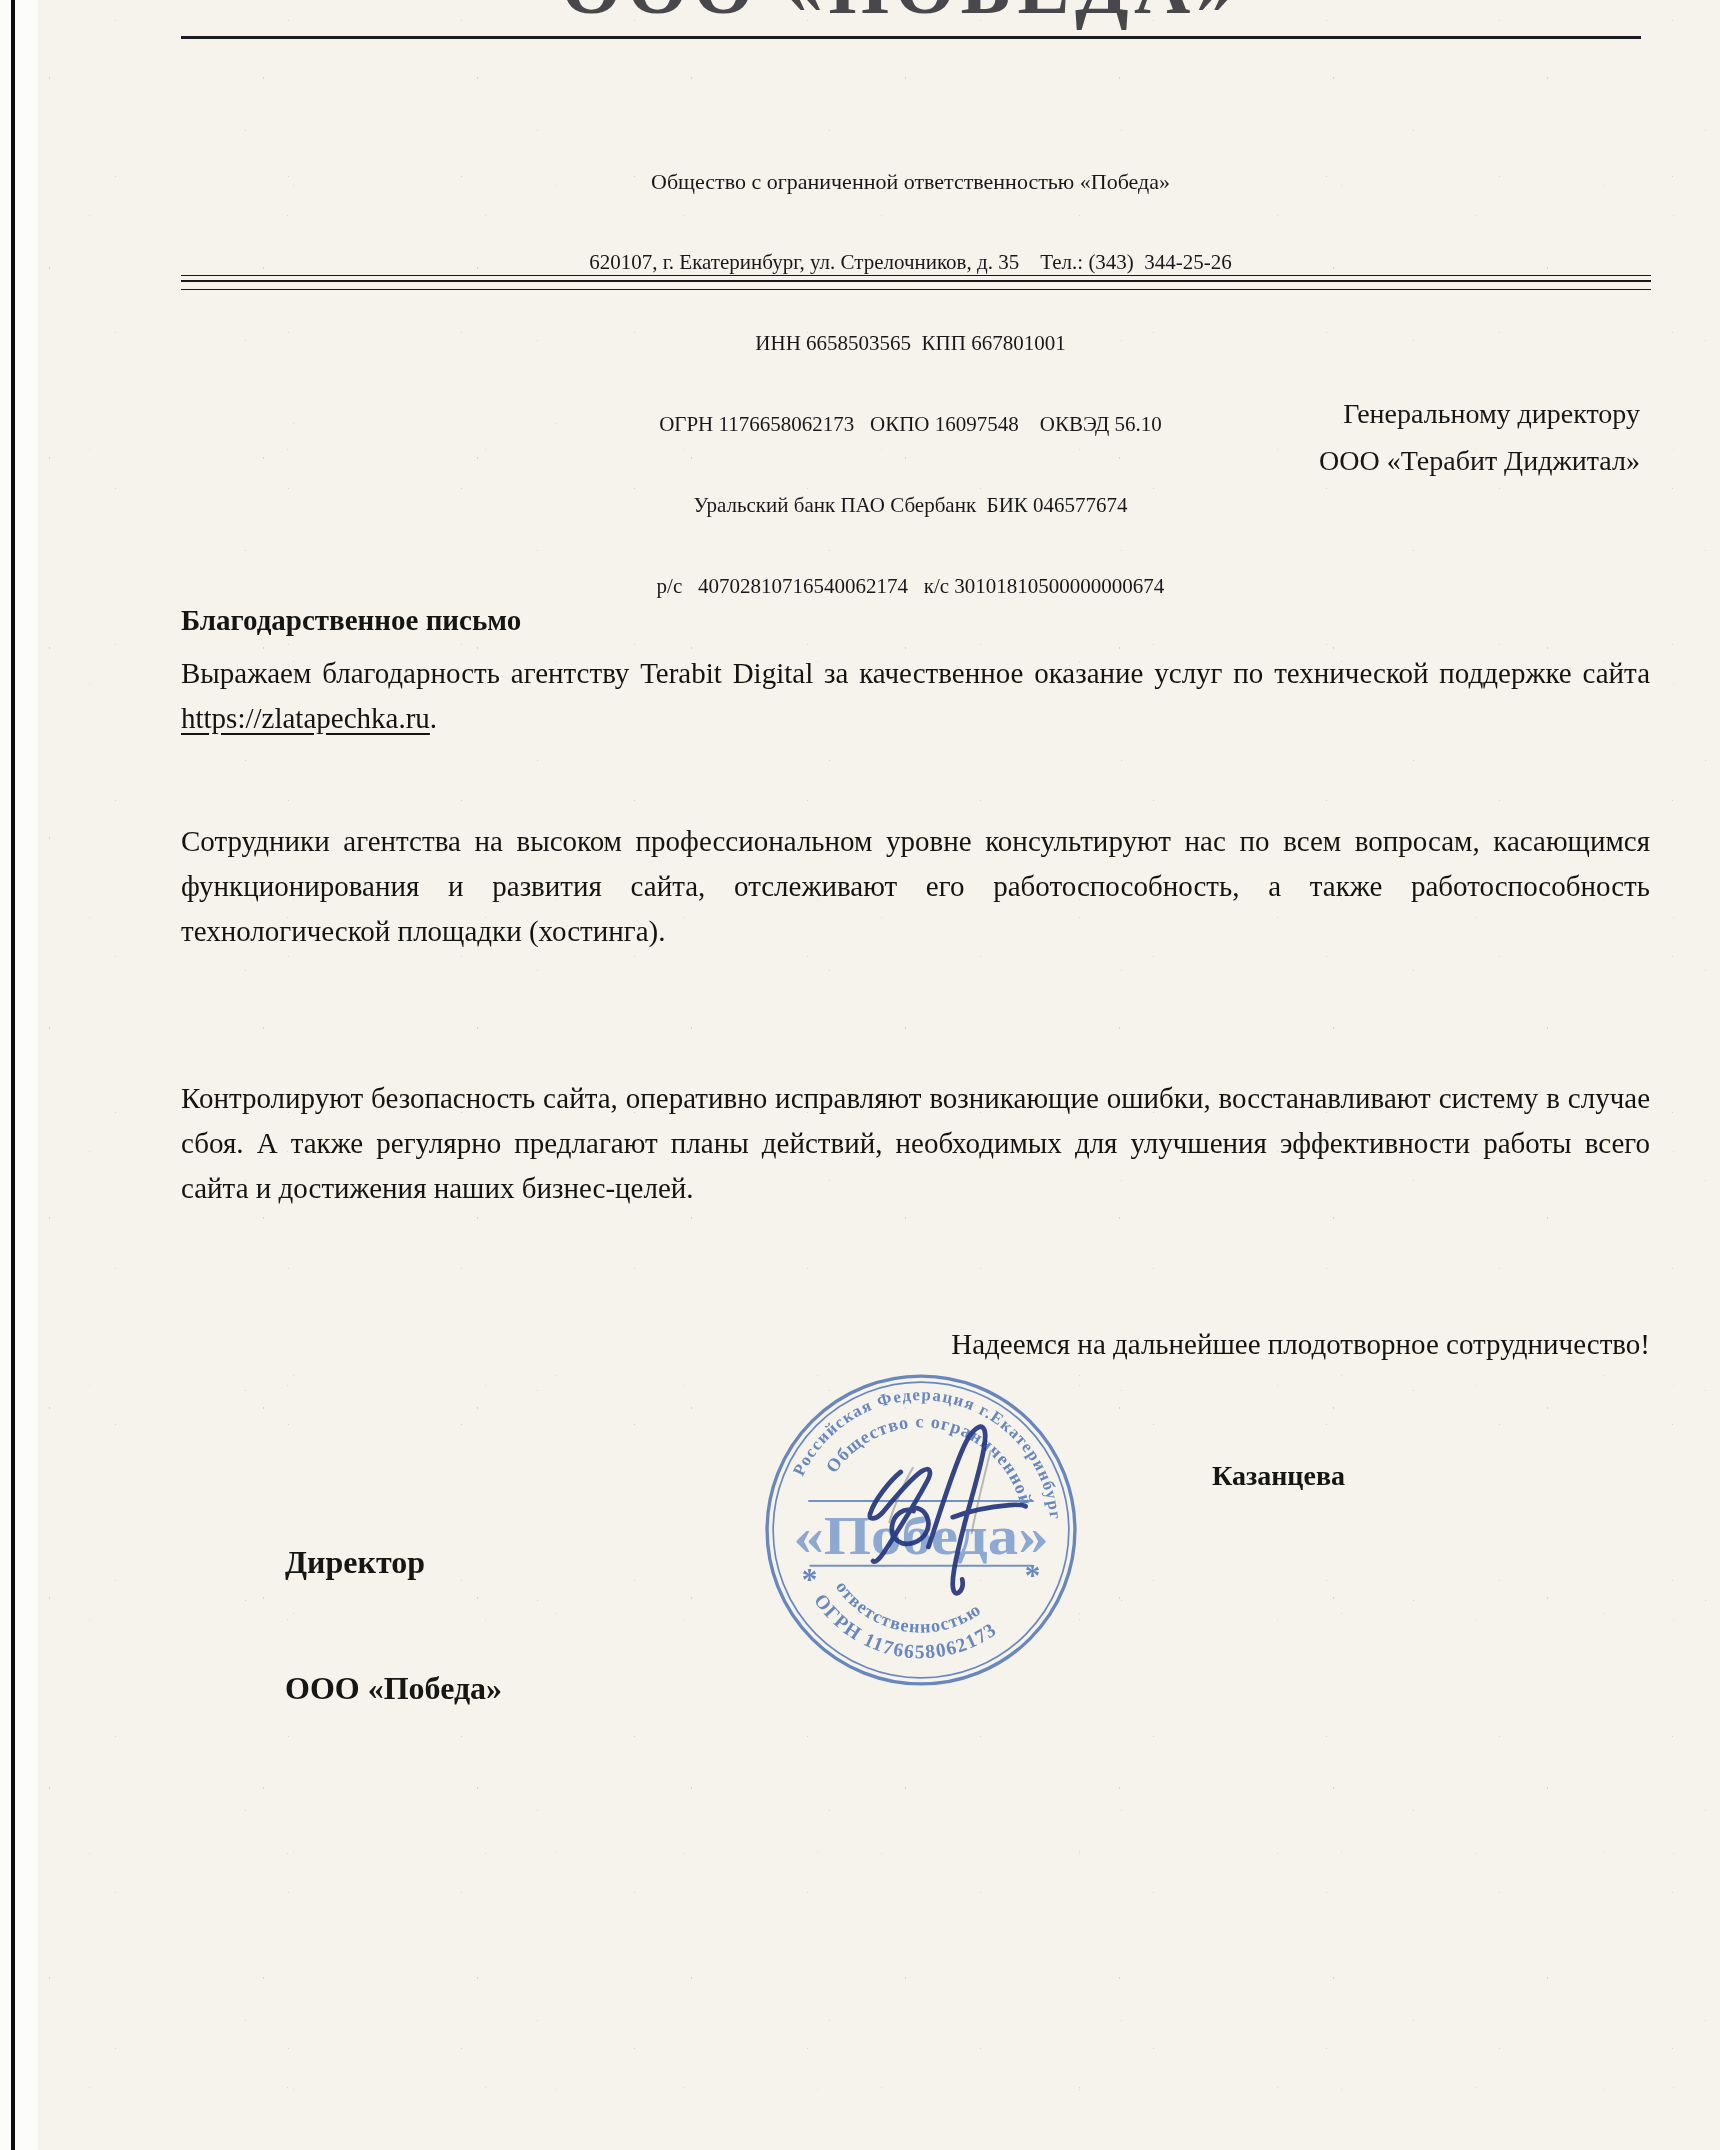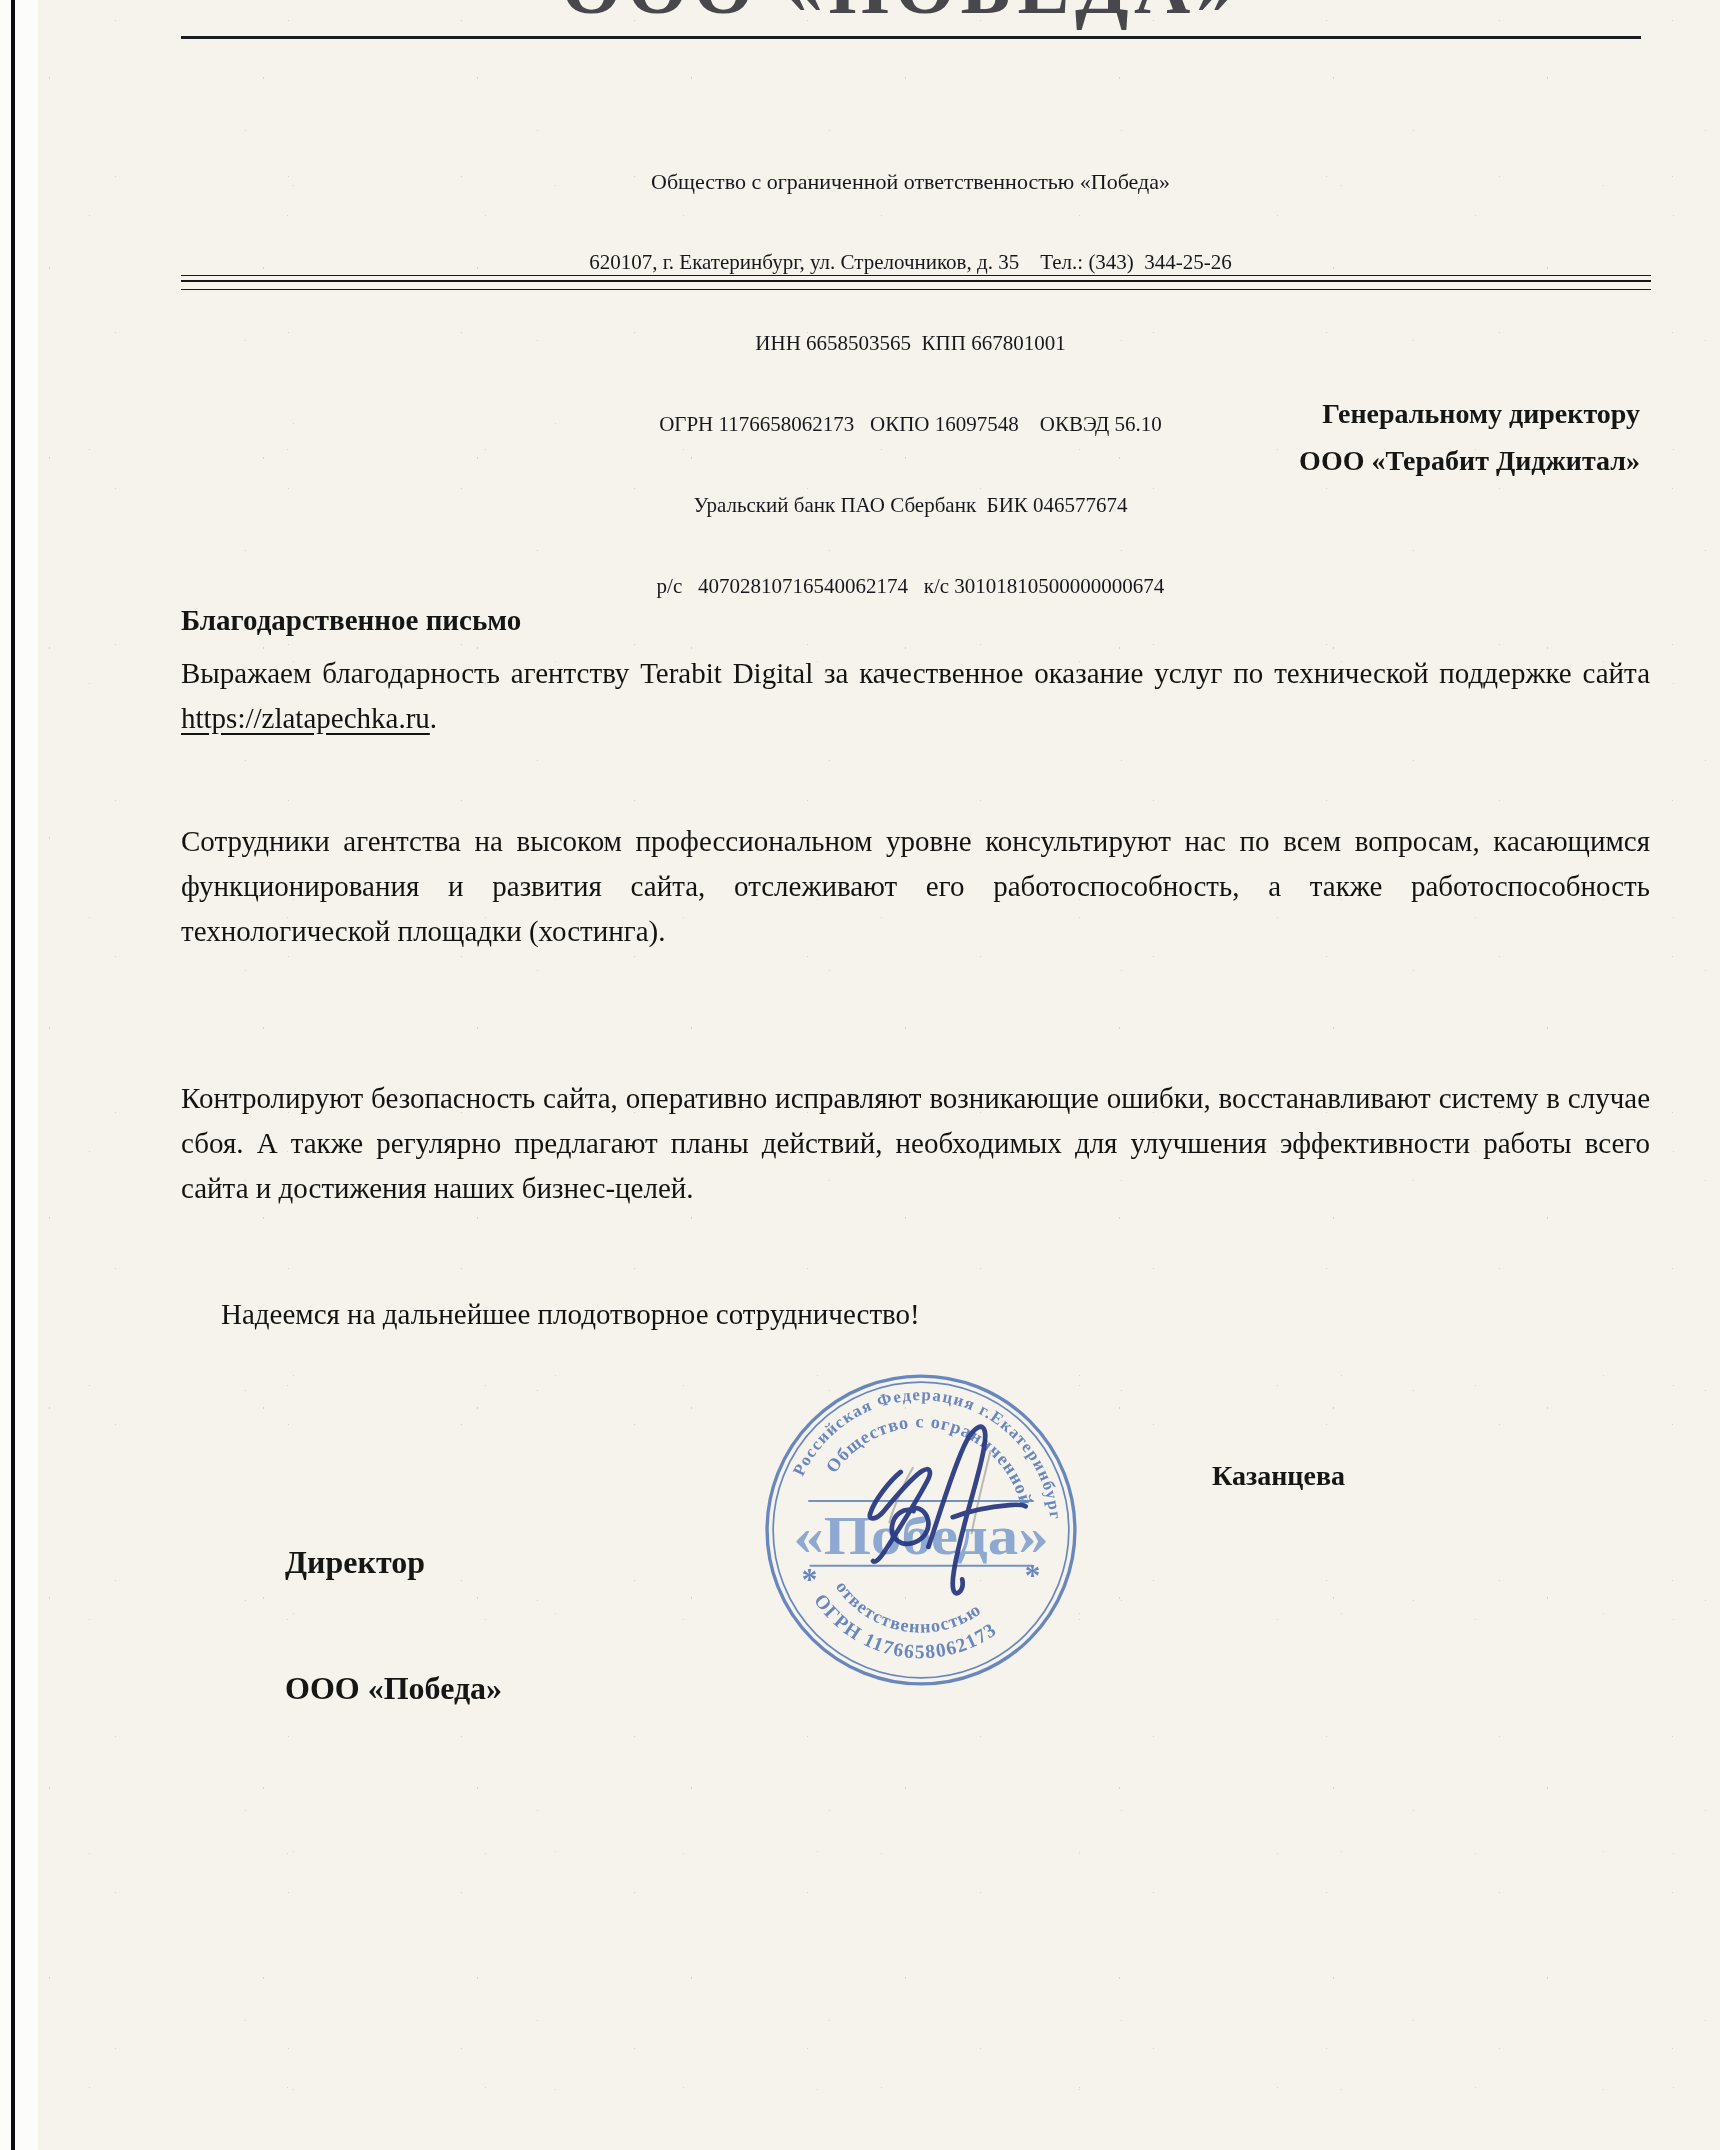--- a/index.html
+++ b/index.html
@@ -36,34 +36,34 @@
     text-align:center;font-size:21px;line-height:27px;color:#18181c;white-space:pre-wrap;
   }
   .letterhead-info .line0{font-size:22px;}
 
   .rule3-a{position:absolute;left:181px;top:275px;width:1470px;height:1.3px;background:#17171d;}
   .rule3-b{position:absolute;left:181px;top:280px;width:1470px;height:2px;background:#15151b;}
   .rule3-c{position:absolute;left:181px;top:289px;width:1470px;height:1.3px;background:#1a1a20;}
 
   .recipient{
     position:absolute;left:877px;top:390px;width:763px;
-    text-align:right;font-weight:bold;font-size:28px;line-height:47px;color:#161614;
+    text-align:right;font-weight:normal;font-size:28px;line-height:47px;color:#161614;
   }
   .letter-title{
     position:absolute;left:181px;top:604px;width:1470px;
     text-align:left;font-weight:bold;font-size:29px;color:#151513;
   }
   .body-p{
     position:absolute;left:181px;width:1469px;margin:0;
     font-size:29px;line-height:45px;text-align:justify;color:#131311;
   }
   .p1{top:651px;}
   .p2{top:819px;}
   .p3{top:1034px;margin-top:42px;}
-  .p4{top:1292px;text-align:left;margin-left:40px;}
+  .p4{top:1322px;text-align:right;}
   .link{text-decoration:underline;text-underline-offset:4.7px;}
 
   .sig-left{
     position:absolute;left:285px;top:1457px;
     font-weight:bold;font-size:32px;line-height:42px;color:#161614;white-space:pre;
   }
   .sig-right{
     position:absolute;left:1088px;top:1454px;width:381px;
     text-align:center;font-weight:bold;font-size:28px;line-height:43px;color:#161614;
   }

